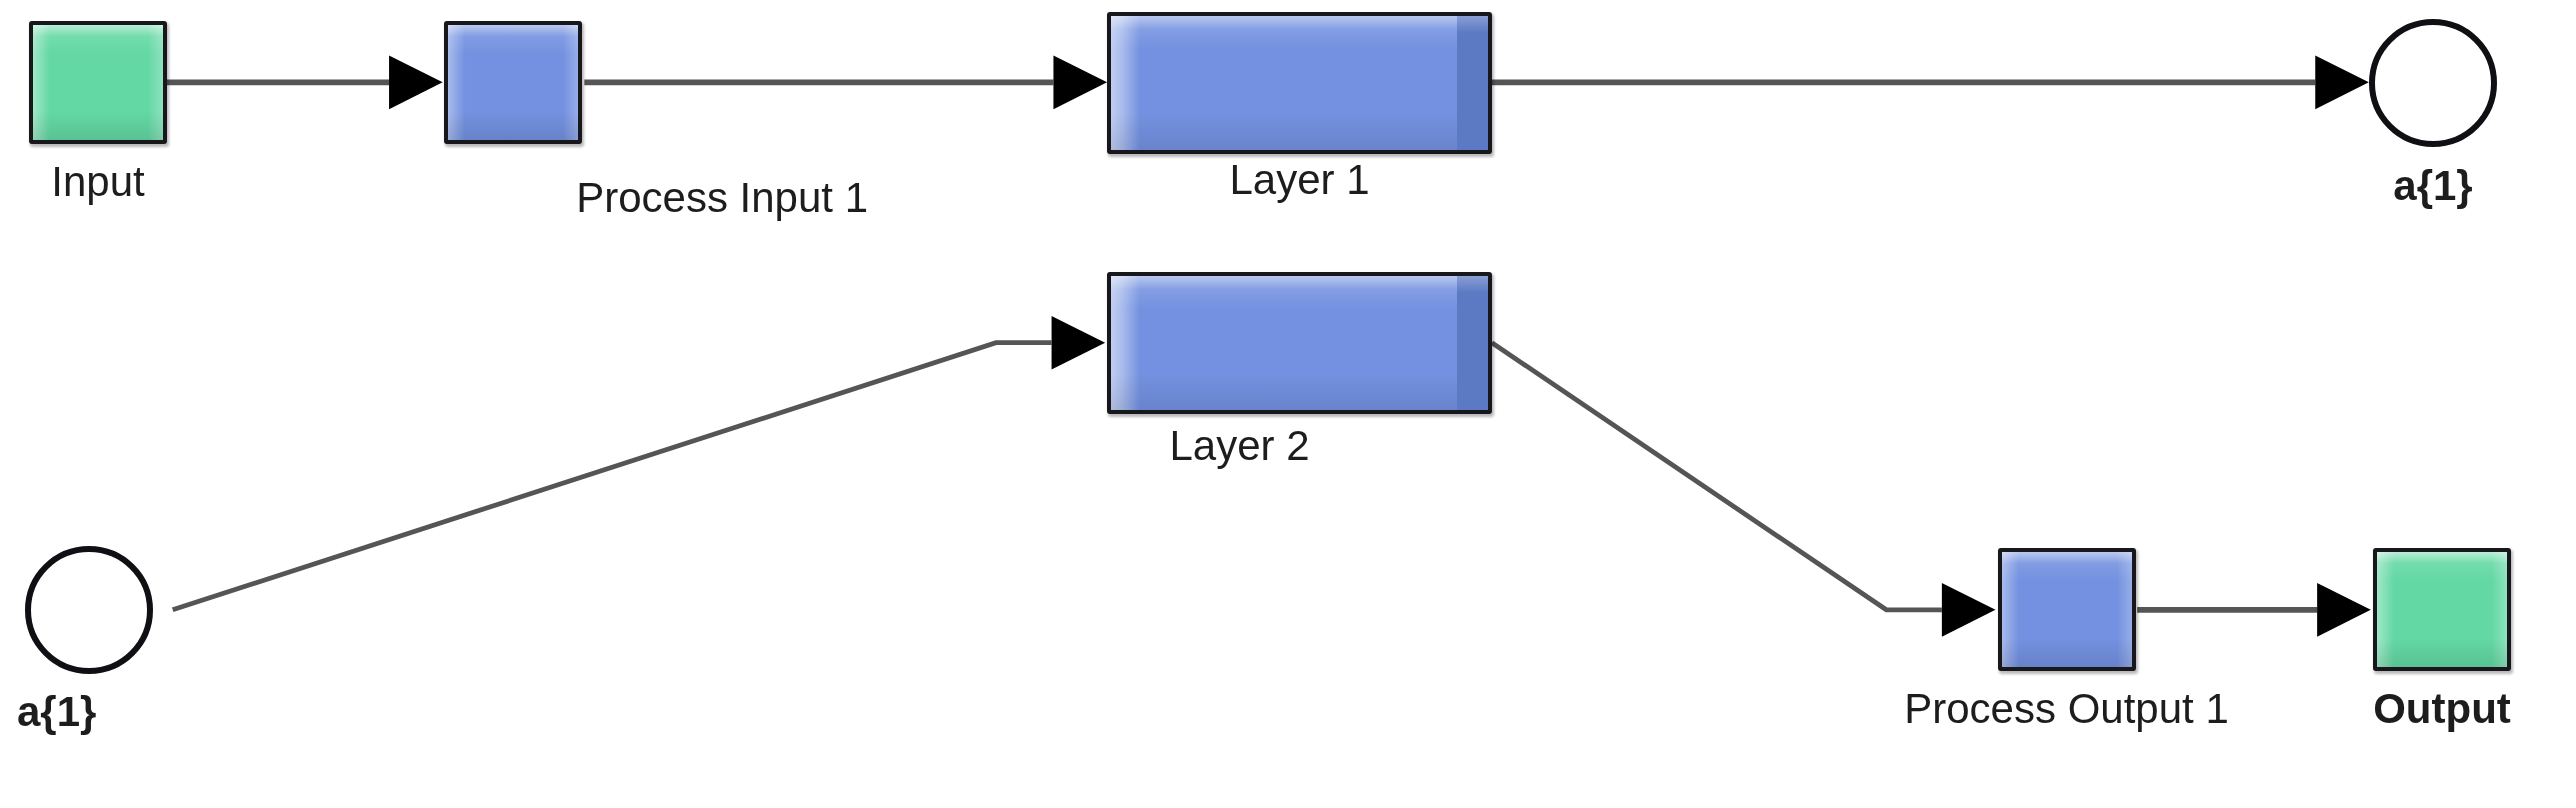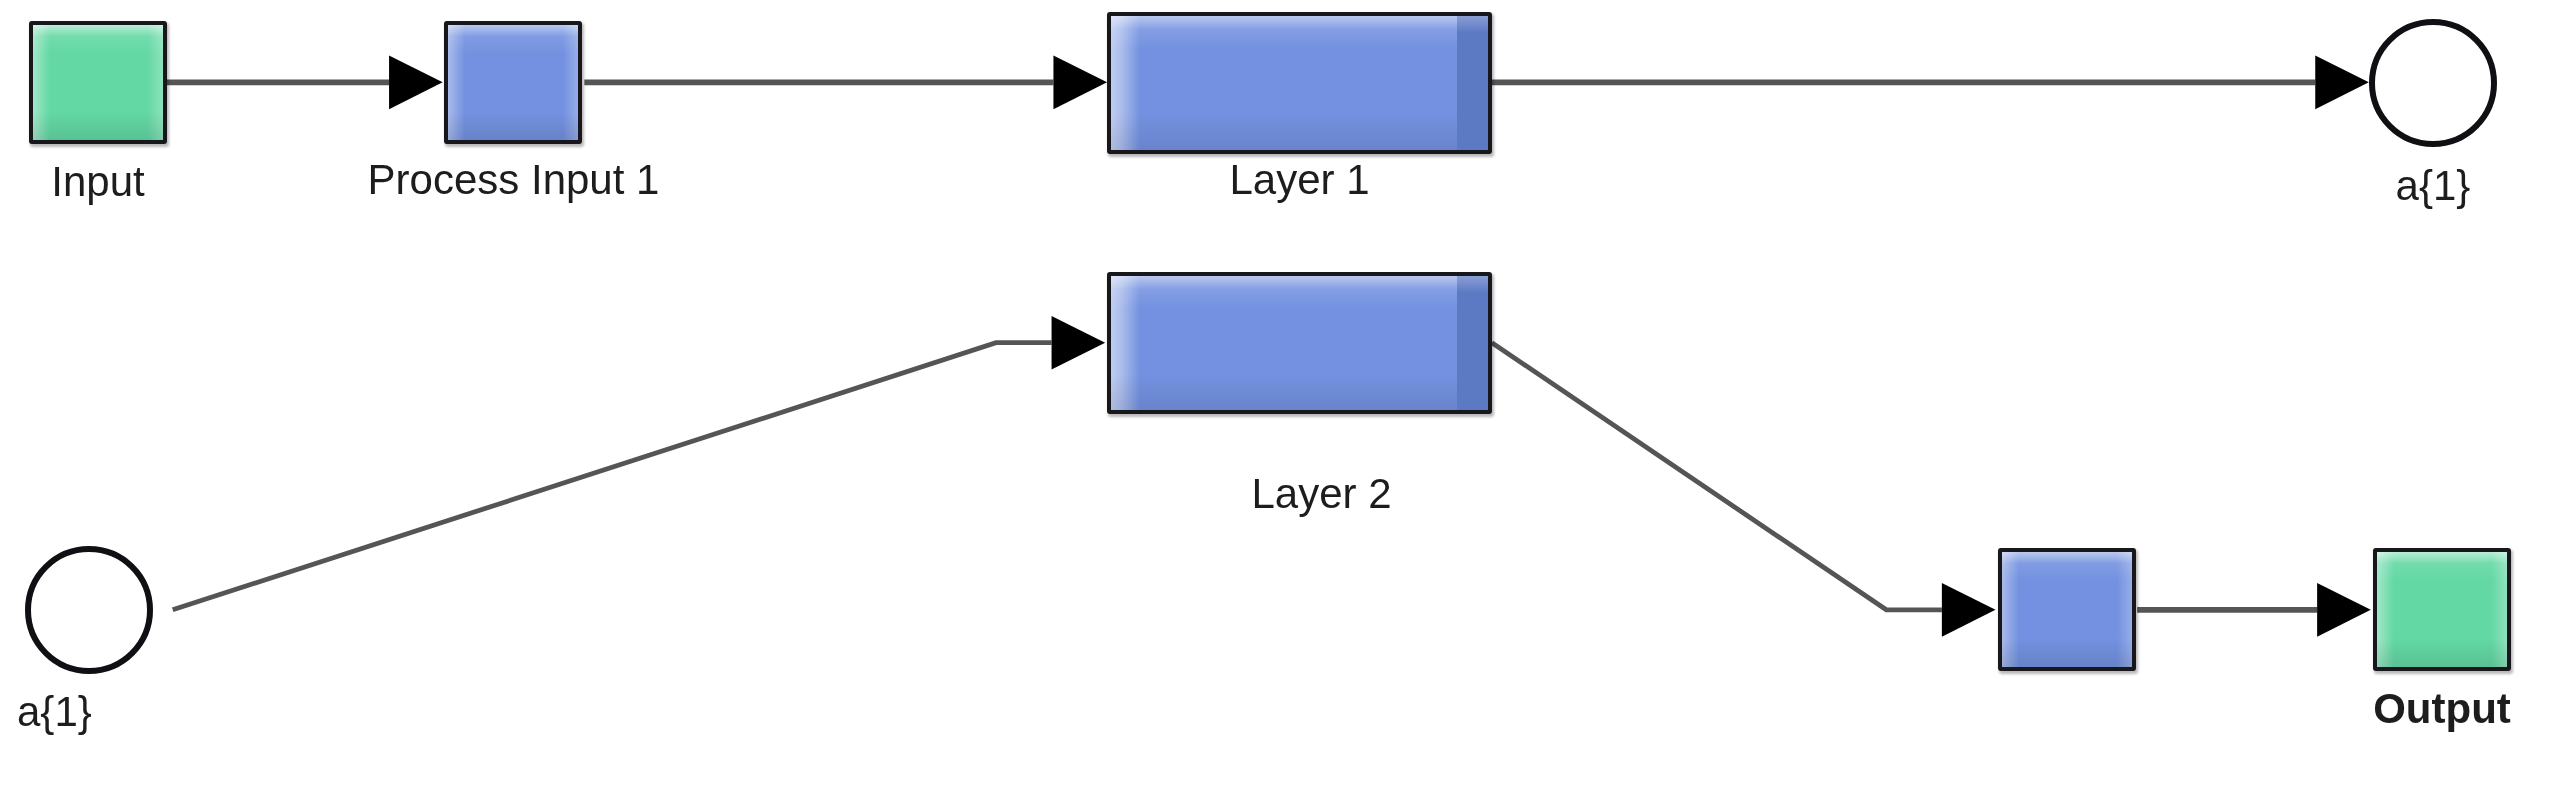--- a/index.html
+++ b/index.html
@@ -118,21 +118,21 @@
     color: #1d1d1d;
     font-size: 42px;
     line-height: 1;
     white-space: nowrap;
     font-family: "Liberation Sans", sans-serif;
   }
   .label-center {
     text-align: center;
   }
   .label-bold {
-    font-weight: normal;
+    font-weight: bold;
   }
 </style>
 </head>
 <body>
 
 <div id="canvas">
 
   <svg id="edges" viewBox="0 0 2690 844" width="2576" height="808" xmlns="http://www.w3.org/2000/svg">
     <defs>
       <marker id="arrowhead" markerWidth="9" markerHeight="9" refX="0" refY="4.5" orient="auto" markerUnits="userSpaceOnUse">
@@ -169,39 +169,40 @@
       <line x1="2232,637" x2="2232" y1="637" y2="637" stroke="none"></line>
       <line x1="2232" y1="637" x2="2420" y2="637" stroke="#555555" stroke-width="6"></line>
       <polygon points="2420,609 2476,637 2420,665" fill="#000000"></polygon>
     </g>
   </svg>
 
   <div class="block block-green" style="left:29px; top:21px; width:138px; height:123px;"></div>
   <div class="label label-center" style="left:-38px; top:161px; width:272px;">Input</div>
 
   <div class="block block-blue" style="left:444px; top:21px; width:138px; height:123px;"></div>
-  <div class="label label-center" style="left:159px; top:159px; width:709px;">Process Input 1</div>
+  <div class="label label-center" style="left:159px; top:177px; width:709px;text-align:right;">Process Input 1</div>
 
   <div class="layer" style="left:1107px; top:11.5px; width:385px; height:142px;">
     <div class="layer-body"></div>
     <div class="layer-band"></div>
   </div>
   <div class="label label-center" style="left:1108px; top:159px; width:383px;">Layer 1</div>
 
   <div class="circle" style="left:2369px; top:19px; width:128px; height:128px;"></div>
   <div class="label label-center label-bold" style="left:2299px; top:165px; width:268px;">a{1}</div>
 
   <div class="layer" style="left:1107px; top:272px; width:385px; height:142px;">
     <div class="layer-body"></div>
     <div class="layer-band"></div>
   </div>
-  <div class="label label-center" style="left:1130px; top:425px; width:383px;margin-top:48px;">Layer 2</div>
+  <div class="label label-center" style="left:1048px; top:425px; width:383px;">Layer 2</div>
 
   <div class="circle" style="left:25px; top:546px; width:128px; height:128px;"></div>
   <div class="label label-bold" style="left:17px; top:691px;">a{1}</div>
 
   <div class="block block-blue" style="left:1998px; top:548px; width:138px; height:123px;"></div>
+  <div class="label label-center" style="left:1712px; top:688px; width:709px;">Process Output 1</div>
 
   <div class="block block-green" style="left:2373px; top:548px; width:138px; height:123px;"></div>
   <div class="label label-center" style="left:2308px; top:688px; width:268px;font-weight:bold;">Output</div>
 
 </div>
 
 
 </body></html>

